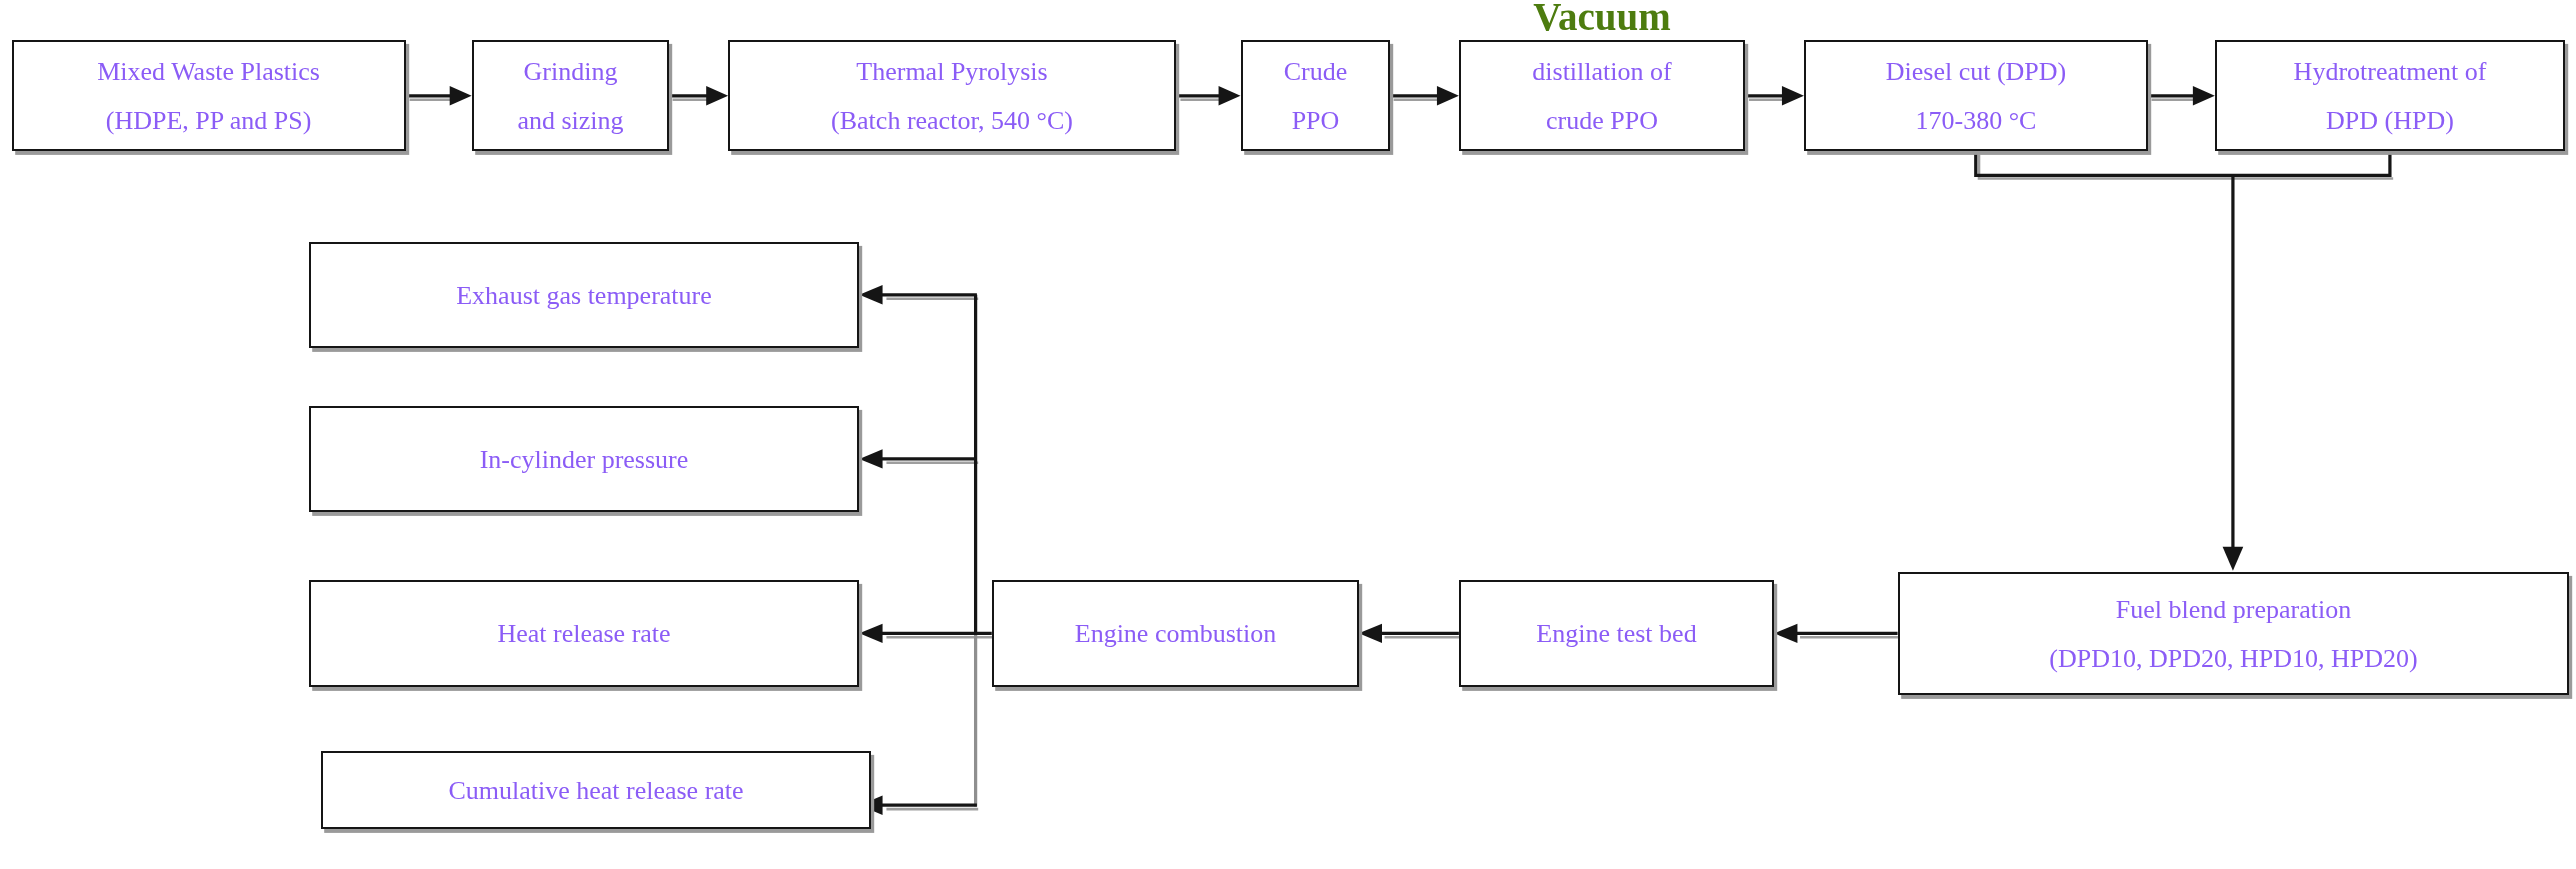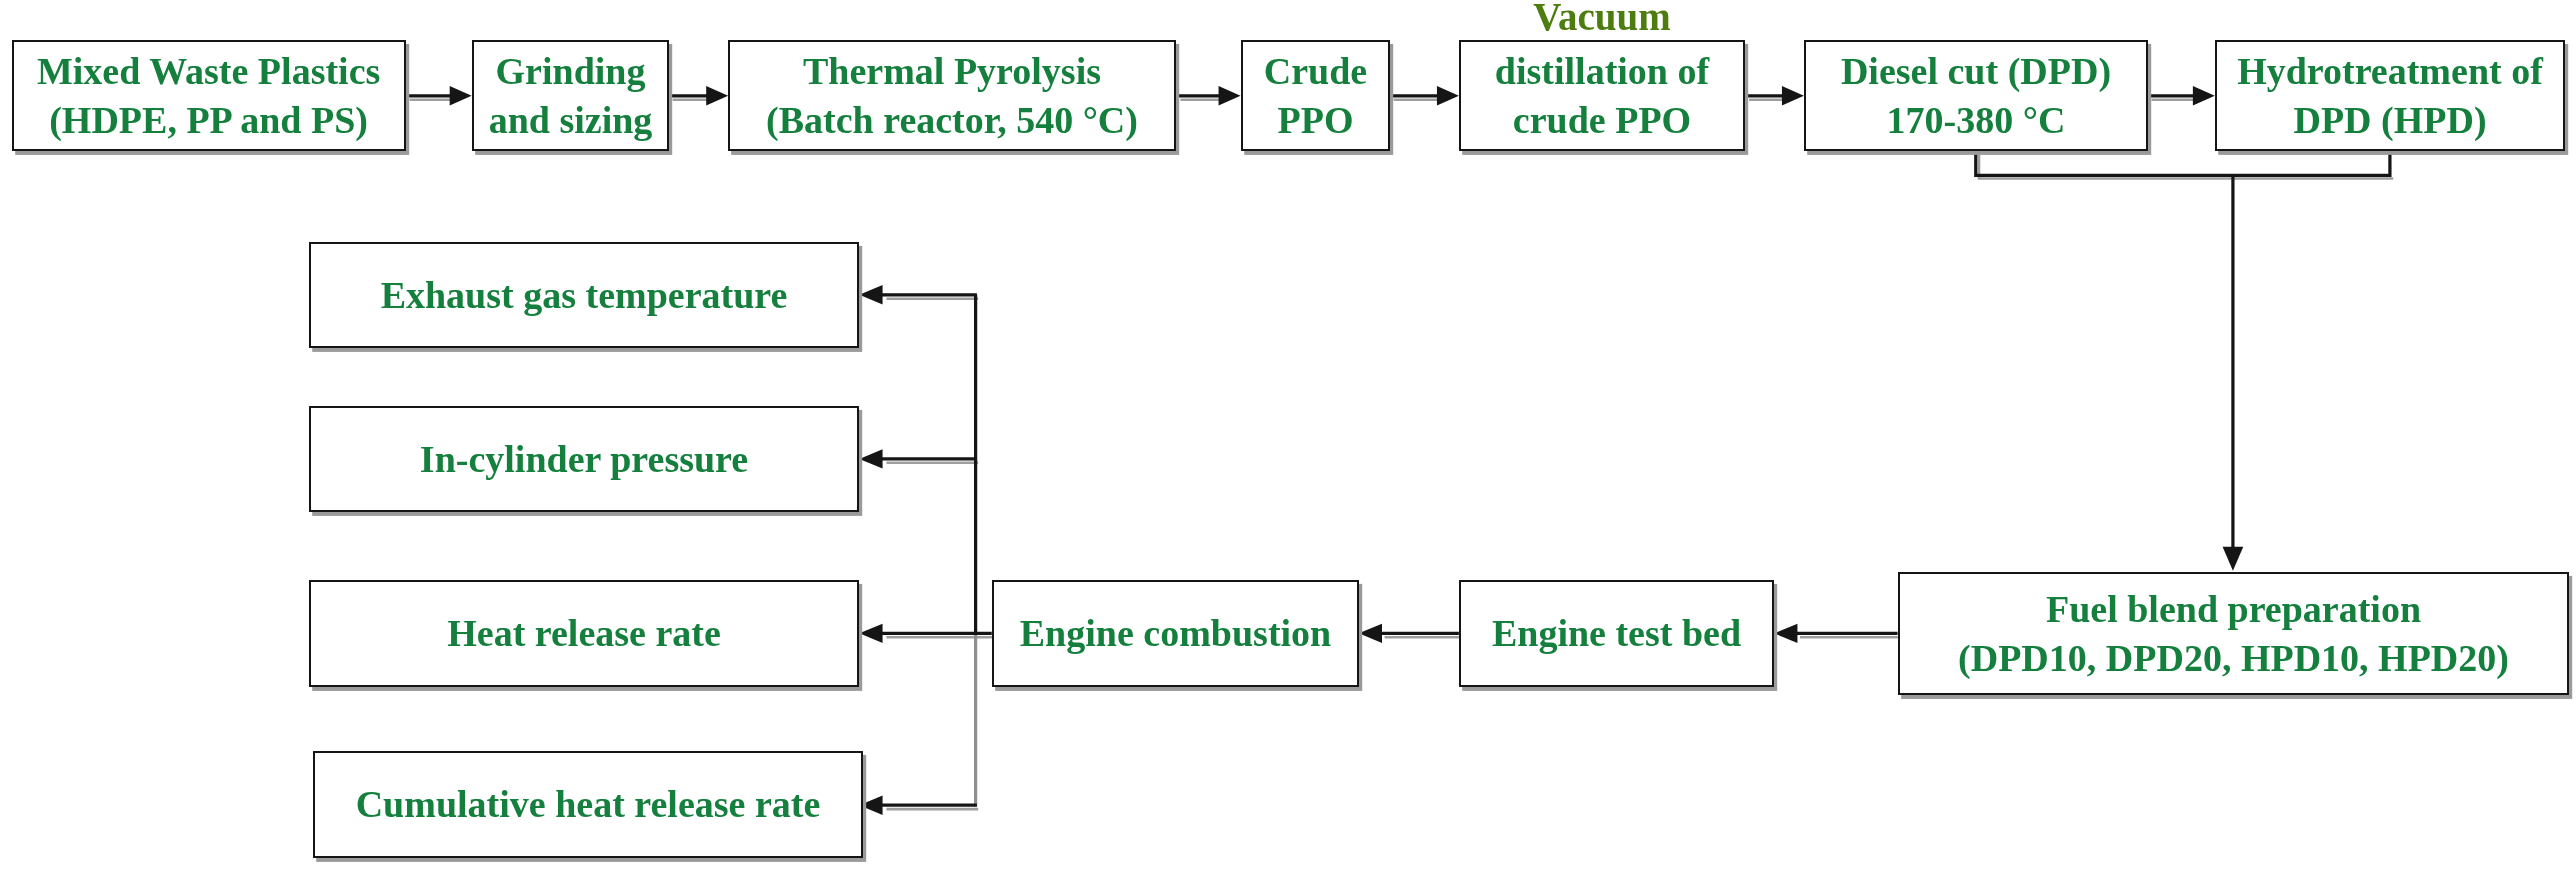--- a/index.html
+++ b/index.html
@@ -15,23 +15,23 @@
     position:absolute;
     box-sizing:border-box;
     background:#ffffff;
     border:2.6px solid #151515;
     box-shadow:3.2px 3.9px 0 #9a9a9a;
     display:flex;
     flex-direction:column;
     align-items:center;
     justify-content:center;
     text-align:center;
-    font-weight:700;
-    color:#15803d;
-    font-size:38px;
+    font-weight:400;
+    color:#8b5cf6;
+    font-size:26px;
     line-height:49px;
     white-space:nowrap;
   }
   .floating-label{
     position:absolute;
     box-sizing:border-box;
     display:flex;
     align-items:flex-end;
     justify-content:center;
     font-weight:700;
@@ -199,18 +199,18 @@
   </div>
 
   <div class="node" style="left:309px;top:580px;width:550px;height:107px;">
     <span>Heat release rate</span>
   </div>
 
   <div class="node" style="left:309px;top:406px;width:550px;height:106px;">
     <span>In-cylinder pressure</span>
   </div>
 
-  <div class="node" style="left:313px;top:751px;width:550px;height:107px;justify-content:center;">
+  <div class="node" style="left:321px;top:751px;width:550px;height:78px;justify-content:center;">
     <span>Cumulative heat release rate</span>
   </div>
 
 </div>
 
 
 </body></html>

